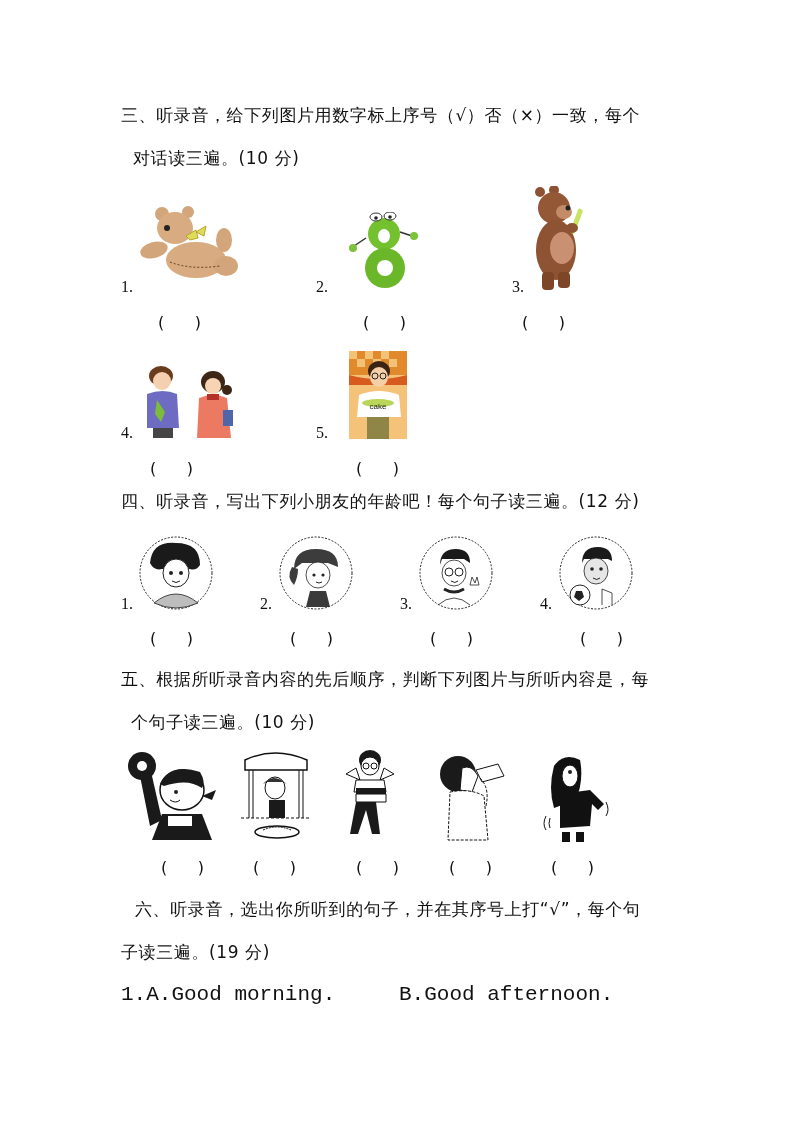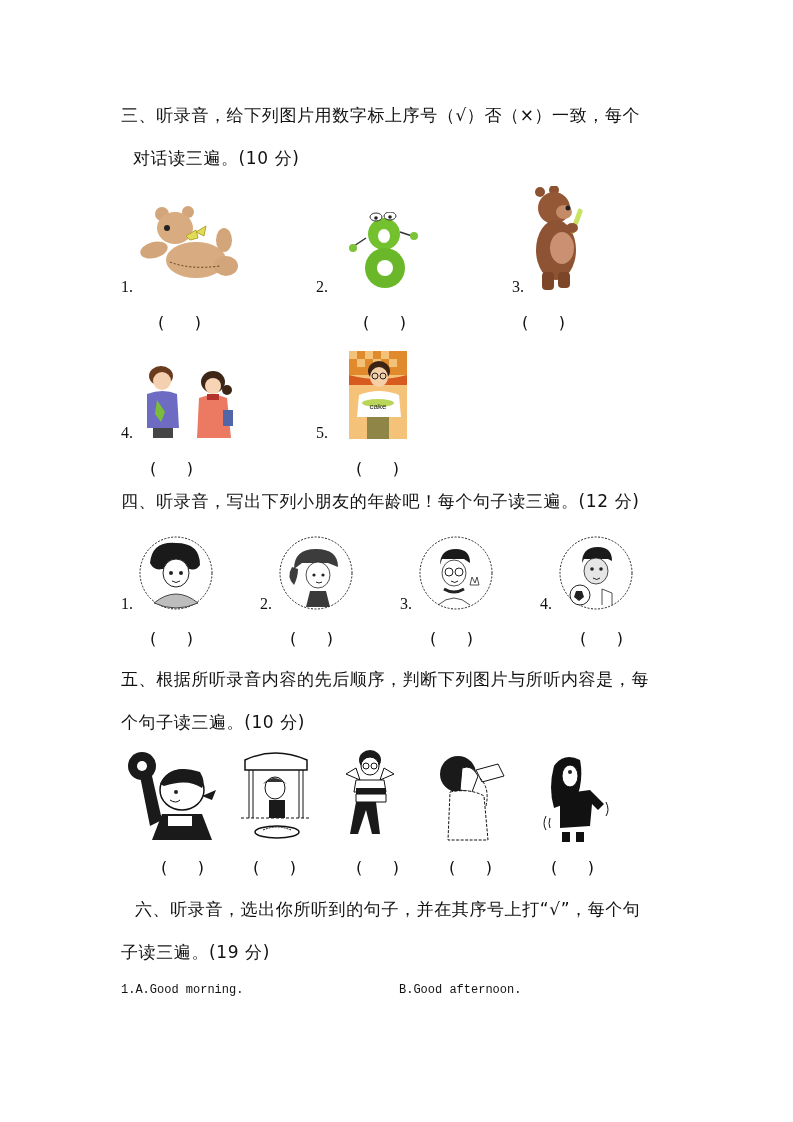--- a/index.html
+++ b/index.html
@@ -2,21 +2,21 @@
 <html><head>
 <meta charset="utf-8">
 <style>
   html, body { margin: 0; padding: 0; background: #ffffff; }
   body { width: 793px; height: 1122px; position: relative; overflow: hidden;
          font-family: "DejaVu Sans", "Liberation Sans", sans-serif; color: #111; }
   .abs { position: absolute; }
   .heading { font-size: 17px; letter-spacing: 0.6px; white-space: nowrap; }
   .num { font-family: "Liberation Serif", "DejaVu Serif", serif; font-size: 16px; }
   .paren { font-size: 16px; white-space: pre; }
-  .eng { font-family: "Liberation Mono", "DejaVu Sans Mono", monospace; font-size: 12px; white-space: nowrap; }
+  .eng { font-family: "Liberation Mono", "DejaVu Sans Mono", monospace; font-size: 21px; white-space: nowrap; }
   svg { display: block; }
 </style>
 </head>
 <body>
 
 <div class="abs heading" style="left:121px;top:104px;">三、听录音，给下列图片用数字标上序号（√）否（×）一致，每个</div>
 <div class="abs heading" style="left:121px;top:147px;margin-left:12px;">对话读三遍。(10 分)</div>
 
 <div class="abs num" style="left:121px;top:278px;">1.</div>
 <div class="abs" style="left:140px;top:202px;">
@@ -173,21 +173,21 @@
       <circle cx="43" cy="34" r="1.8" fill="#222"></circle>
     <path d="M35 43 q4 3 7 0" stroke="#222" fill="none"></path>
     <circle cx="22" cy="60" r="10" fill="#fff" stroke="#222"></circle>
     <path d="M18 56 l6 0 l2 6 l-5 4 l-5 -4 z" fill="#222"></path>
     <path d="M44 70 l0 -16 l10 4 l0 12" fill="none" stroke="#222" stroke-width="0.8"></path>
   </svg>
 </div>
 <div class="abs paren" style="left:580px;top:629px;">(      )</div>
 
 <div class="abs heading" style="left:121px;top:668px;">五、根据所听录音内容的先后顺序，判断下列图片与所听内容是，每</div>
-<div class="abs heading" style="left:121px;top:711px;text-align:right;">个句子读三遍。(10 分)</div>
+<div class="abs heading" style="left:131px;top:711px;text-align:right;">个句子读三遍。(10 分)</div>
 
 <div class="abs" style="left:126px;top:752px;">
   <svg width="92" height="90" viewBox="0 0 92 90">
     <circle cx="16" cy="14" r="14" fill="#1a1a1a"></circle>
     <circle cx="16" cy="14" r="5" fill="#fff"></circle>
     <path d="M14 24 l10 50 l12 -6 l-10 -44 z" fill="#1a1a1a"></path>
     <ellipse cx="56" cy="38" rx="22" ry="20" fill="#fff" stroke="#111" stroke-width="1.5"></ellipse>
     <path d="M34 32 q10 -22 40 -12 q6 10 2 16 q-14 -10 -38 -2 z" fill="#1a1a1a"></path>
     <path d="M76 44 l14 -6 l-4 10 z" fill="#1a1a1a"></path>
     <circle cx="50" cy="40" r="2" fill="#222"></circle>

